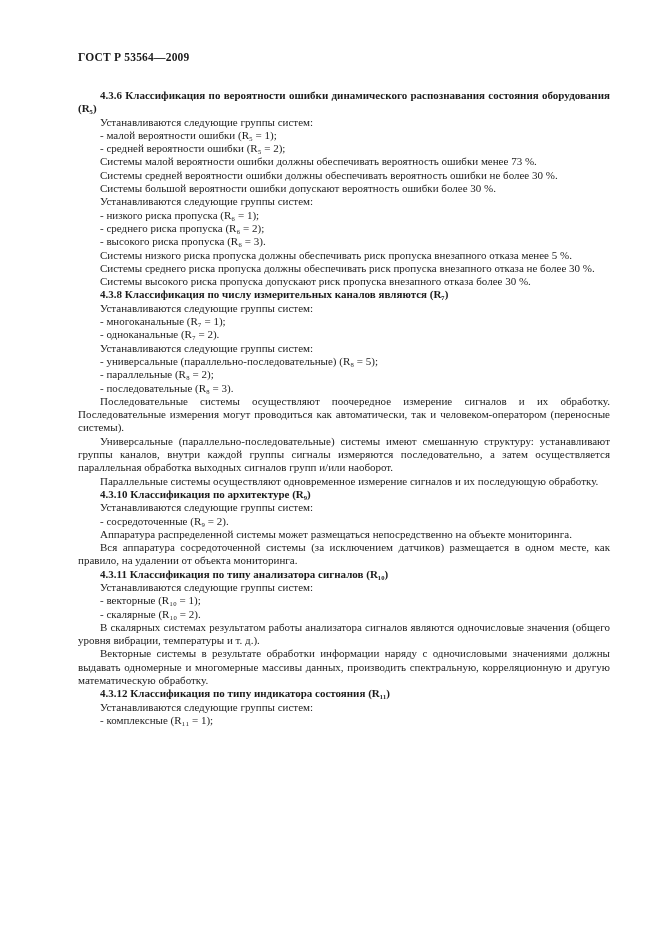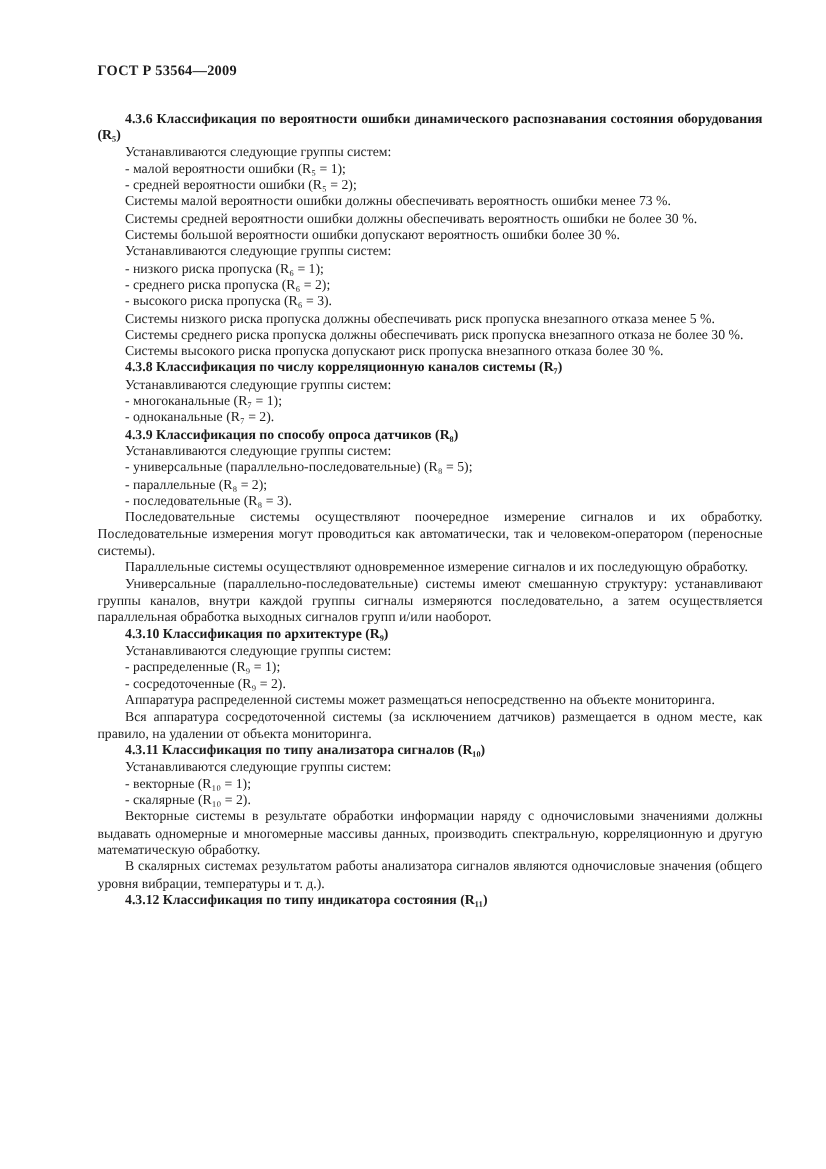--- a/index.html
+++ b/index.html
@@ -70,43 +70,41 @@
       <p class="block para">Системы малой вероятности ошибки должны обеспечивать вероятность ошибки менее 73 %.</p>
       <p class="block para">Системы средней вероятности ошибки должны обеспечивать вероятность ошибки не более 30 %.</p>
       <p class="block para">Системы большой вероятности ошибки допускают вероятность ошибки более 30 %.</p>
       <p class="block para">Устанавливаются следующие группы систем:</p>
       <p class="block bullet">- низкого риска пропуска (R₆ = 1);</p>
       <p class="block bullet">- среднего риска пропуска (R₆ = 2);</p>
       <p class="block bullet">- высокого риска пропуска (R₆ = 3).</p>
       <p class="block para">Системы низкого риска пропуска должны обеспечивать риск пропуска внезапного отказа менее 5 %.</p>
       <p class="block para">Системы среднего риска пропуска должны обеспечивать риск пропуска внезапного отказа не более 30 %.</p>
       <p class="block para">Системы высокого риска пропуска допускают риск пропуска внезапного отказа более 30 %.</p>
-      <p class="block heading">4.3.8 Классификация по числу корреляционную каналов системы (R₇)</p>
+      <p class="block heading">4.3.8 Классификация по числу измерительных каналов являются (R₇)</p>
       <p class="block para">Устанавливаются следующие группы систем:</p>
       <p class="block bullet">- многоканальные (R₇ = 1);</p>
       <p class="block bullet">- одноканальные (R₇ = 2).</p>
-      <p class="block heading">4.3.9 Классификация по способу опроса датчиков (R₈)</p>
       <p class="block para">Устанавливаются следующие группы систем:</p>
       <p class="block bullet">- универсальные (параллельно-последовательные) (R₈ = 5);</p>
       <p class="block bullet">- параллельные (R₈ = 2);</p>
       <p class="block bullet">- последовательные (R₈ = 3).</p>
       <p class="block para">Последовательные системы осуществляют поочередное измерение сигналов и их обработку. Последовательные измерения могут проводиться как автоматически, так и человеком-оператором (переносные системы).</p>
+      <p class="block para">Универсальные (параллельно-последовательные) системы имеют смешанную структуру: устанавливают группы каналов, внутри каждой группы сигналы измеряются последовательно, а затем осуществляется параллельная обработка выходных сигналов групп и/или наоборот.</p>
       <p class="block para">Параллельные системы осуществляют одновременное измерение сигналов и их последующую обработку.</p>
-      <p class="block para">Универсальные (параллельно-последовательные) системы имеют смешанную структуру: устанавливают группы каналов, внутри каждой группы сигналы измеряются последовательно, а затем осуществляется параллельная обработка выходных сигналов групп и/или наоборот.</p>
       <p class="block heading">4.3.10 Классификация по архитектуре (R₉)</p>
       <p class="block para">Устанавливаются следующие группы систем:</p>
-      <p class="block bullet">- распределенные (R₉ = 1);</p>
       <p class="block bullet">- сосредоточенные (R₉ = 2).</p>
       <p class="block para">Аппаратура распределенной системы может размещаться непосредственно на объекте мониторинга.</p>
       <p class="block para">Вся аппаратура сосредоточенной системы (за исключением датчиков) размещается в одном месте, как правило, на удалении от объекта мониторинга.</p>
       <p class="block heading">4.3.11 Классификация по типу анализатора сигналов (R₁₀)</p>
       <p class="block para">Устанавливаются следующие группы систем:</p>
       <p class="block bullet">- векторные (R₁₀ = 1);</p>
       <p class="block bullet">- скалярные (R₁₀ = 2).</p>
+      <p class="block para">В скалярных системах результатом работы анализатора сигналов являются одночисловые значения (общего уровня вибрации, температуры и т. д.).</p>
       <p class="block para">Векторные системы в результате обработки информации наряду с одночисловыми значениями должны выдавать одномерные и многомерные массивы данных, производить спектральную, корреляционную и другую математическую обработку.</p>
-      <p class="block para">В скалярных системах результатом работы анализатора сигналов являются одночисловые значения (общего уровня вибрации, температуры и т. д.).</p>
       <p class="block heading">4.3.12 Классификация по типу индикатора состояния (R₁₁)</p>
       <p class="block para">Устанавливаются следующие группы систем:</p>
       <p class="block bullet">- комплексные (R₁₁ = 1);</p>
     </div>
 
   <div class="page-number">6</div>
 </div>
 
 </body></html>

